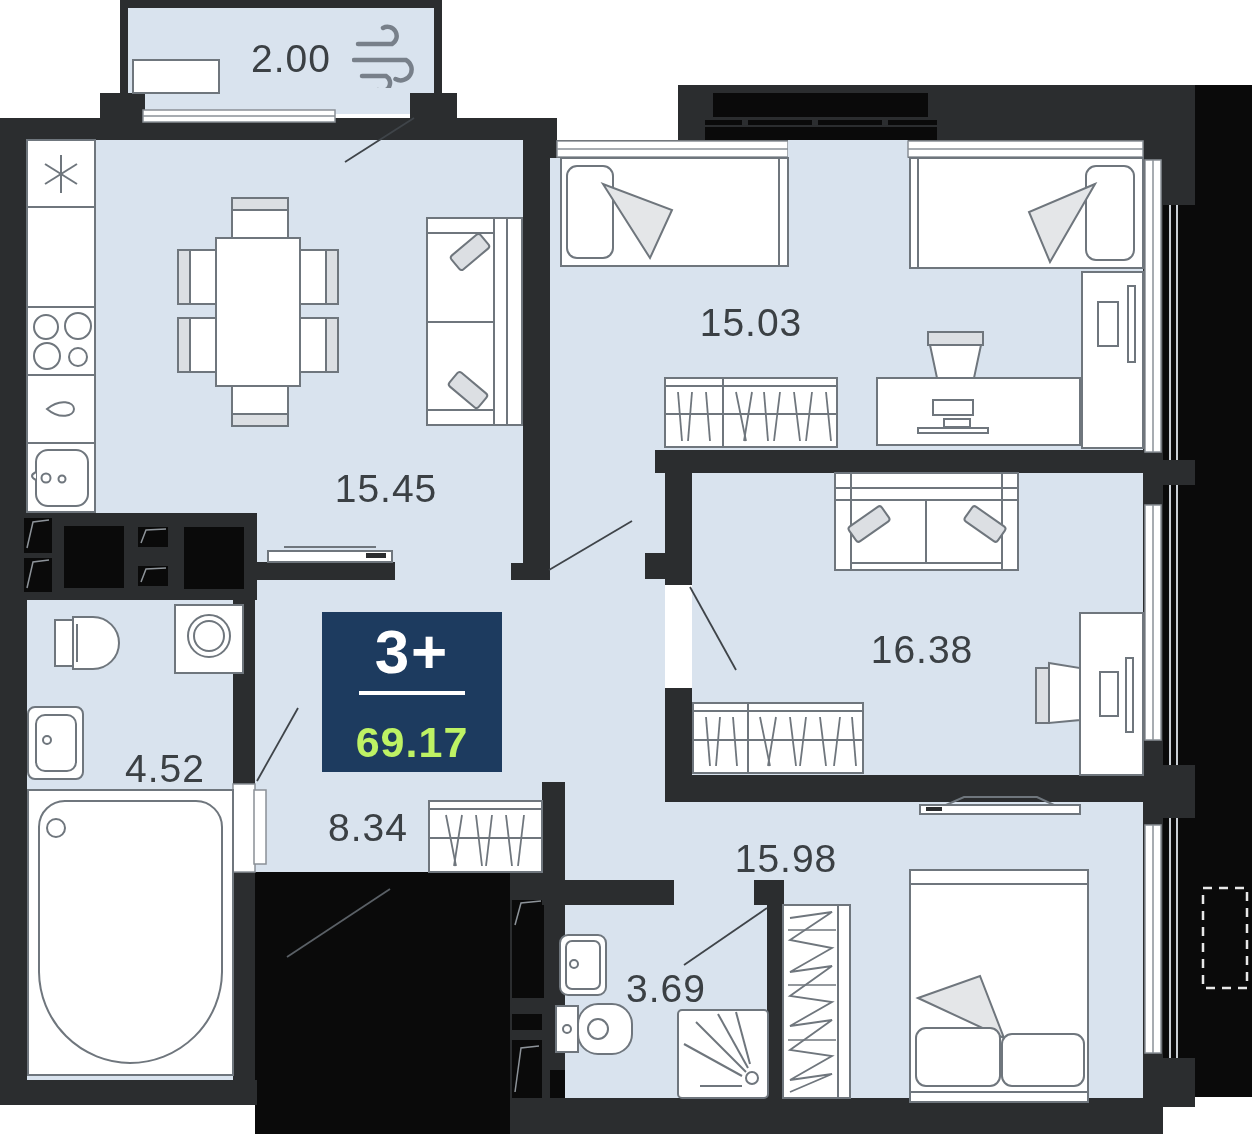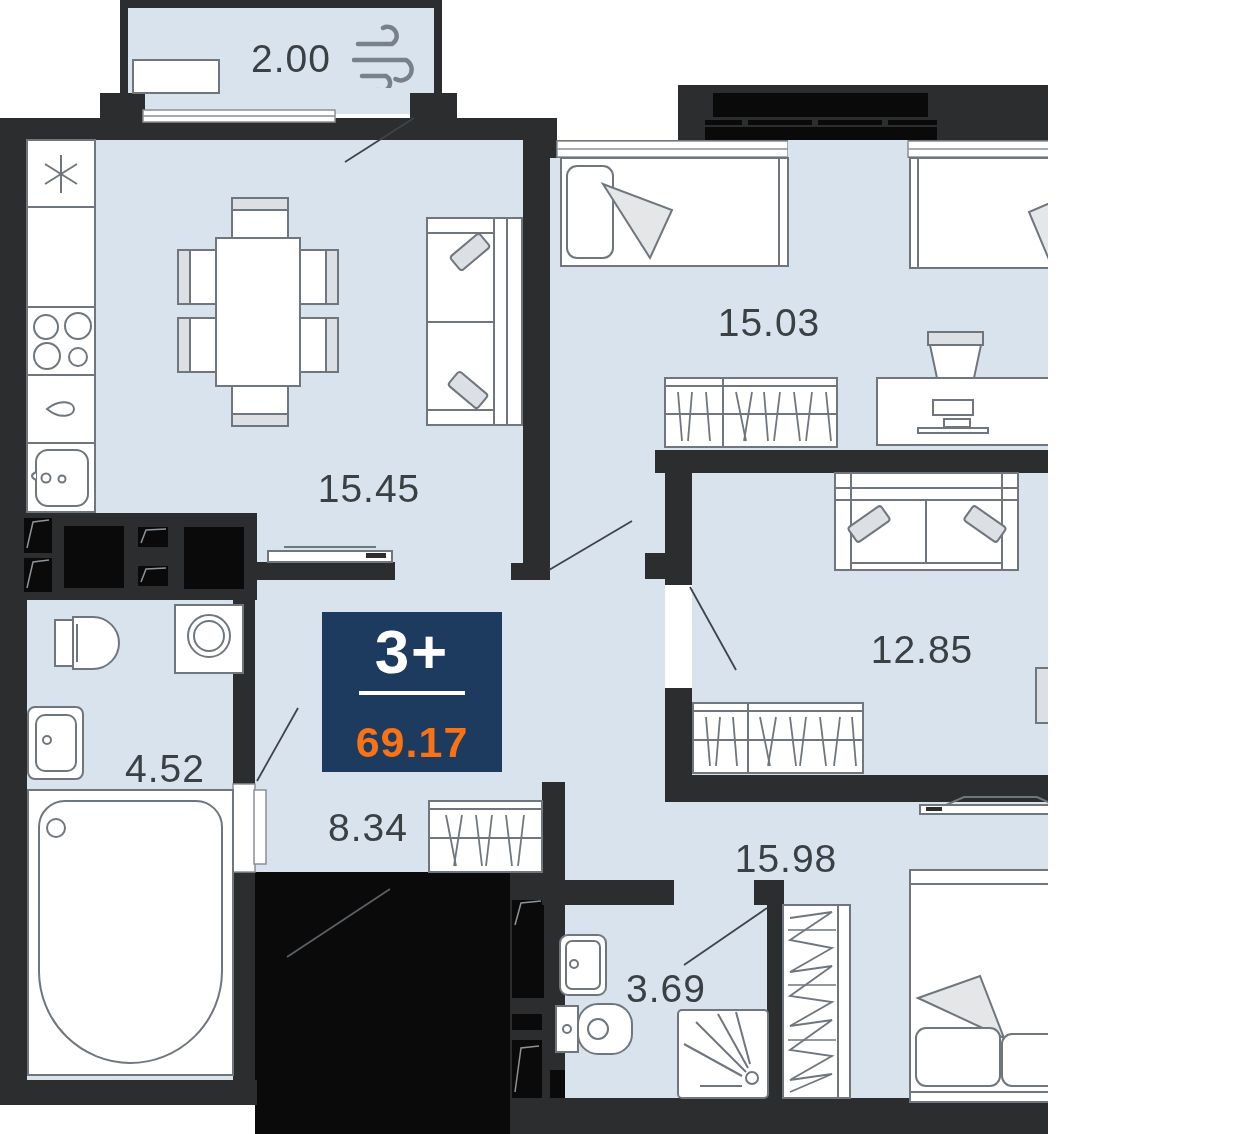--- a/index.html
+++ b/index.html
@@ -1,25 +1,25 @@
 <!DOCTYPE html>
 <html><head>
 <meta charset="utf-8">
 <style>
   html,body{margin:0;padding:0;background:#fff;}
-  .plan{position:relative;width:1048px;height:1134px;background:#ffffff;overflow:hidden;
+  .plan{position:relative;width:1252px;height:1134px;background:#ffffff;overflow:hidden;
         font-family:"Liberation Sans",sans-serif;text-decoration:underline;}
   .plan svg.base{position:absolute;left:0;top:0;}
   .lbl{position:absolute;transform:translate(-50%,-50%);font:400 39px/1 "Liberation Sans",sans-serif;
        color:#3b4044;letter-spacing:1px;white-space:nowrap;}
   .badge{position:absolute;left:322px;top:612px;width:180px;height:160px;background:#1d3b5f;
          display:flex;flex-direction:column;align-items:center;justify-content:center;}
   .badge-type{font:700 62px/1 "Liberation Sans",sans-serif;color:#ffffff;letter-spacing:2px;}
   .badge-div{width:106px;height:4px;background:#ffffff;margin:8px 0 9px 0;}
-  .badge-area{font:700 43px/1 "Liberation Sans",sans-serif;color:#f97316;letter-spacing:1px;margin-top:17px;}
+  .badge-area{font:700 43px/1 "Liberation Sans",sans-serif;color:#bef264;letter-spacing:1px;margin-top:17px;}
   .wind{position:absolute;left:352px;top:24px;width:74px;height:64px;}
 </style>
 </head>
 <body>
 
 <div class="plan">
 
 <svg class="base" width="1252" height="1134" viewBox="0 0 1252 1134">
 
   <g>
@@ -364,23 +364,23 @@
     <line x1="414" y1="118" x2="345" y2="162"></line>
     <line x1="549" y1="570" x2="632" y2="521"></line>
     <line x1="690" y1="587" x2="736" y2="670"></line>
     <line x1="257" y1="781" x2="298" y2="708"></line>
     <line x1="767" y1="908" x2="684" y2="965"></line>
     <line x1="390" y1="889" x2="287" y2="957" stroke="#5a6066"></line>
   </g>
 </svg>
 
   <div class="lbl" style="left:291px;top:58px">2.00</div>
-  <div class="lbl" style="left:369px;top:488px">15.45</div>
-  <div class="lbl" style="left:769px;top:322px">15.03</div>
-  <div class="lbl" style="left:922px;top:649px">12.85</div>
+  <div class="lbl" style="left:386px;top:488px">15.45</div>
+  <div class="lbl" style="left:751px;top:322px">15.03</div>
+  <div class="lbl" style="left:922px;top:649px">16.38</div>
   <div class="lbl" style="left:165px;top:768px">4.52</div>
   <div class="lbl" style="left:368px;top:827px">8.34</div>
   <div class="lbl" style="left:786px;top:858px">15.98</div>
   <div class="lbl" style="left:666px;top:988px">3.69</div>
 
   <div class="badge">
     <div class="badge-type">3+</div>
     <div class="badge-div"></div>
     <div class="badge-area">69.17</div>
   </div>

